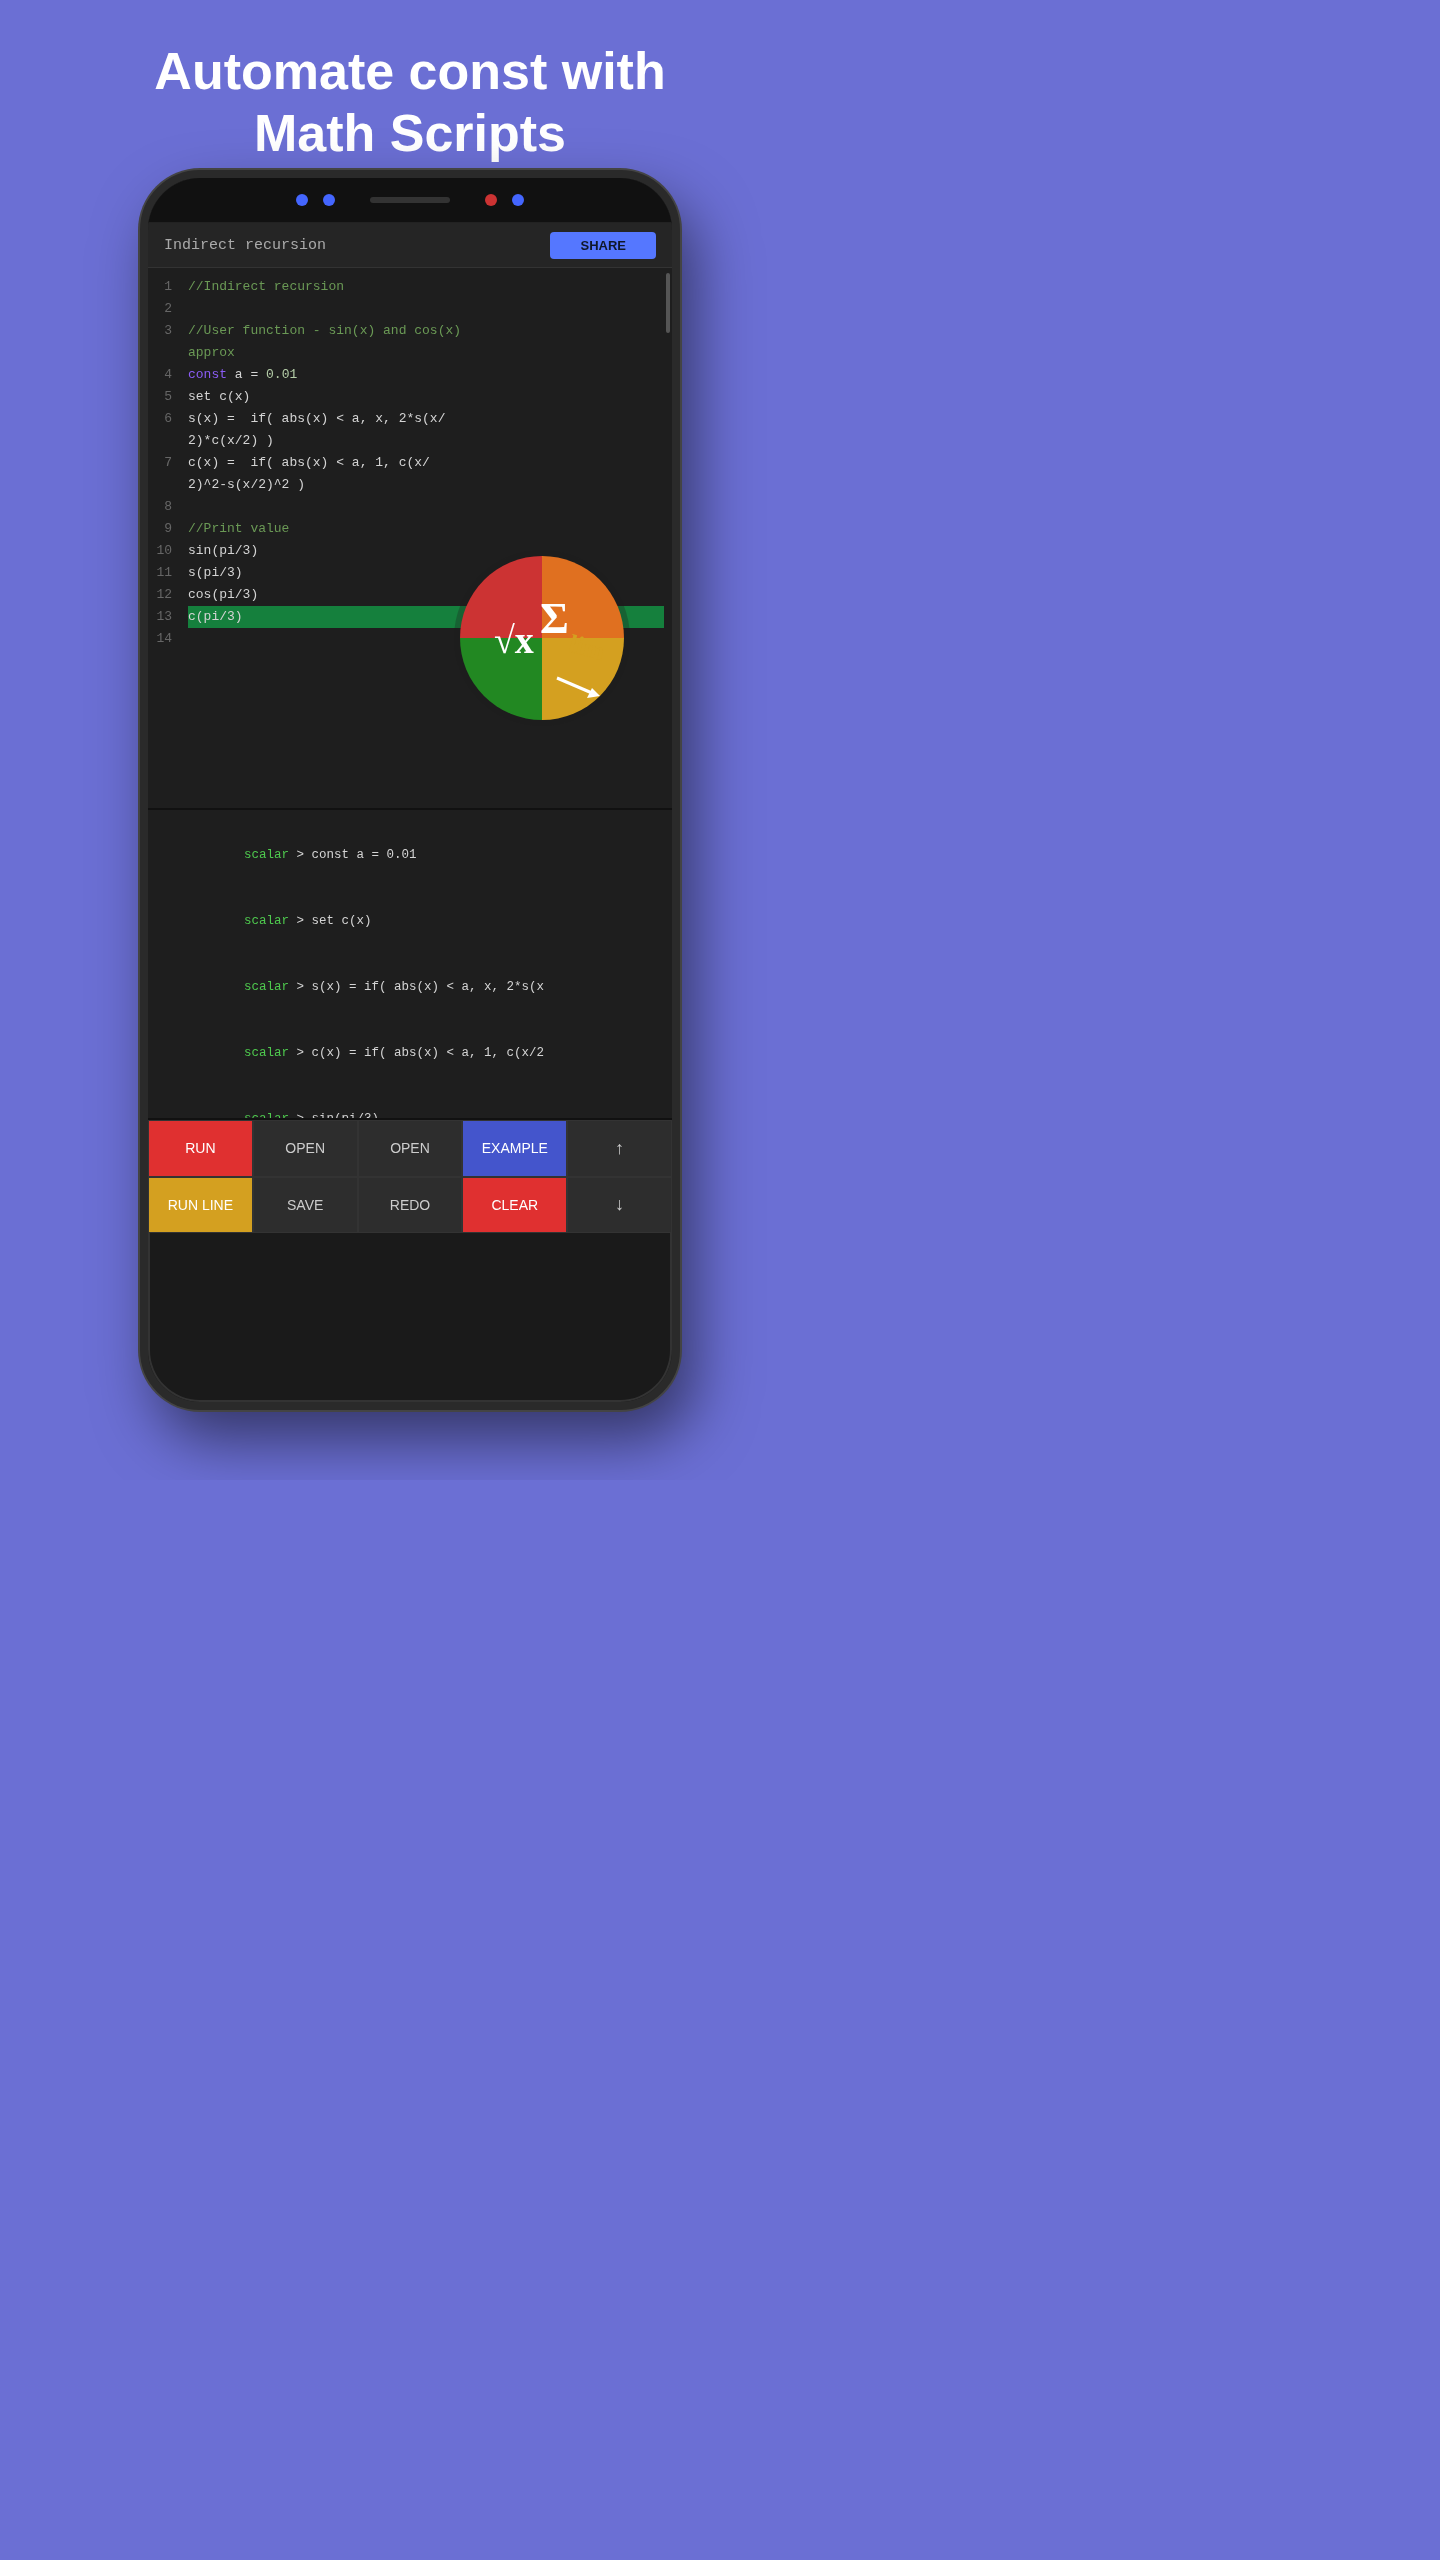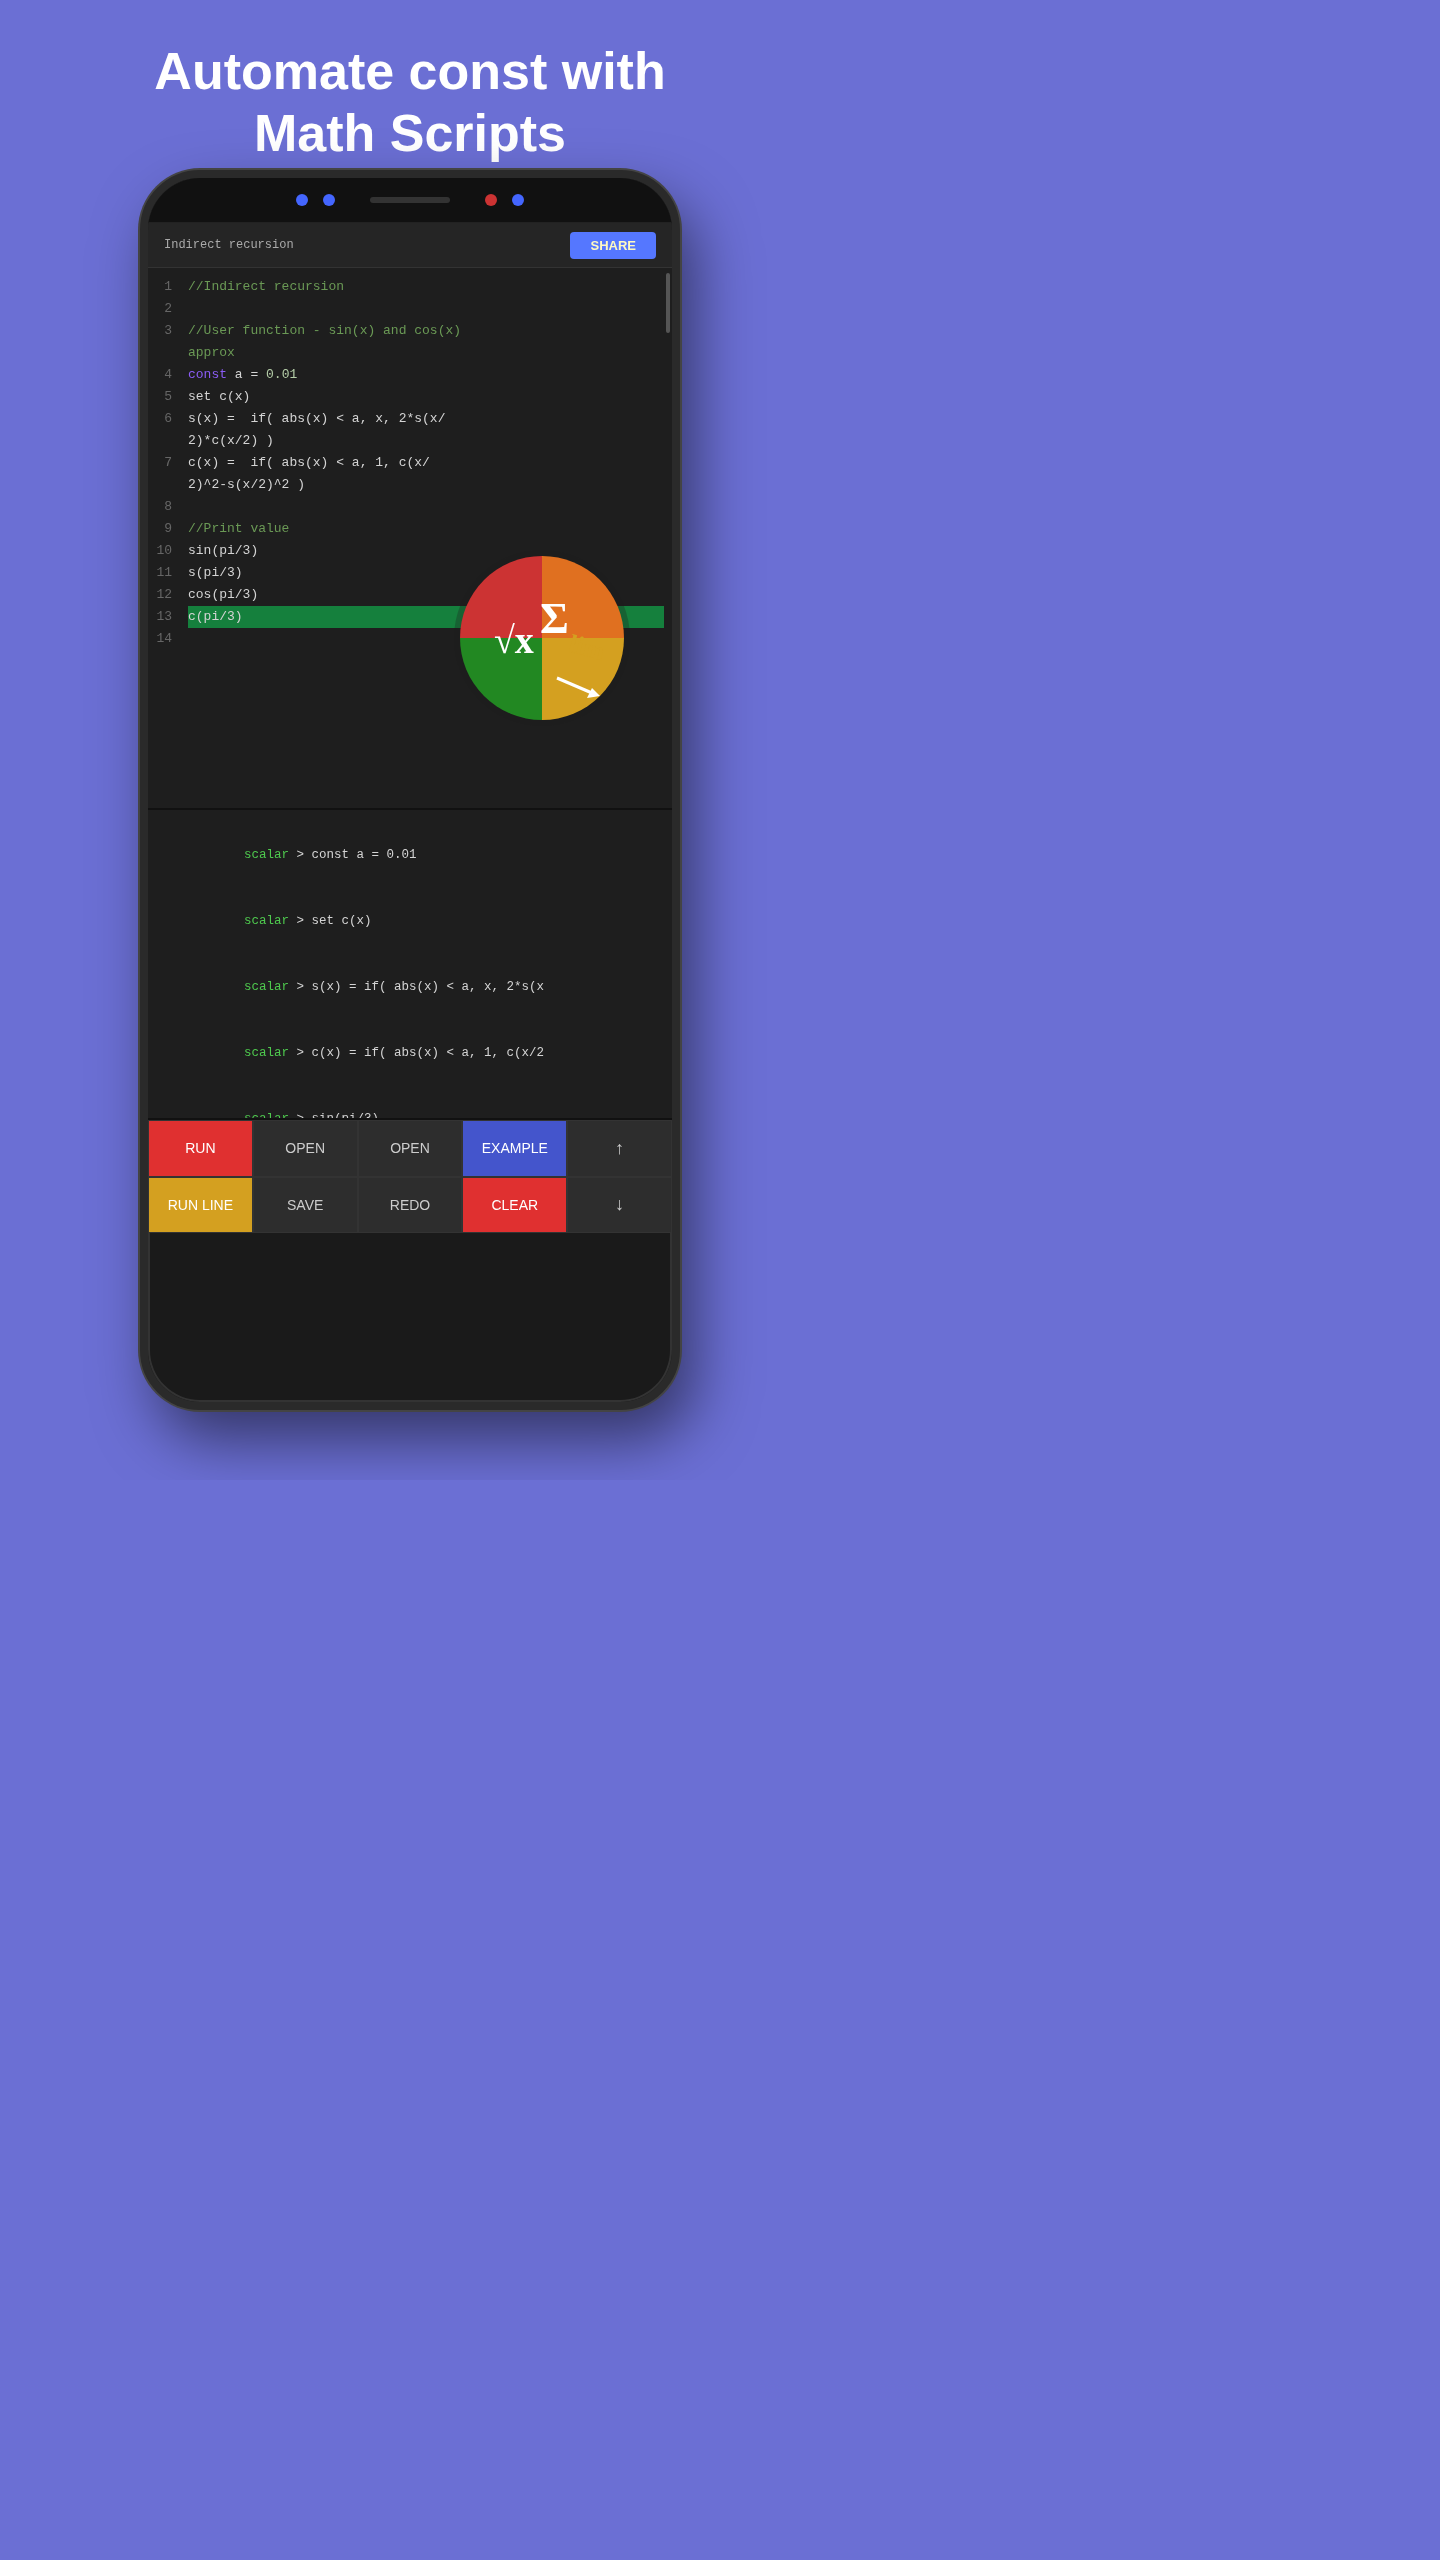--- a/index.html
+++ b/index.html
@@ -112,29 +112,29 @@
       background: #252525;
       display: flex;
       align-items: center;
       justify-content: space-between;
       padding: 0 16px;
       border-bottom: 1px solid #333;
     }
 
     .editor-title {
       color: #aaa;
-      font-size: 12px;
+      font-size: 15px;
       font-family: 'Courier New', monospace;
     }
 
     .share-btn {
       background: #5577ff;
-      color: #fef9c3;
+      color: #0f172a;
       border: none;
-      padding: 6px 20px;
+      padding: 6px 30px;
       border-radius: 4px;
       font-size: 13px;
       font-weight: bold;
       cursor: pointer;
     }
 
     .code-area {
       display: flex;
       height: calc(100% - 45px);
       overflow: hidden;

